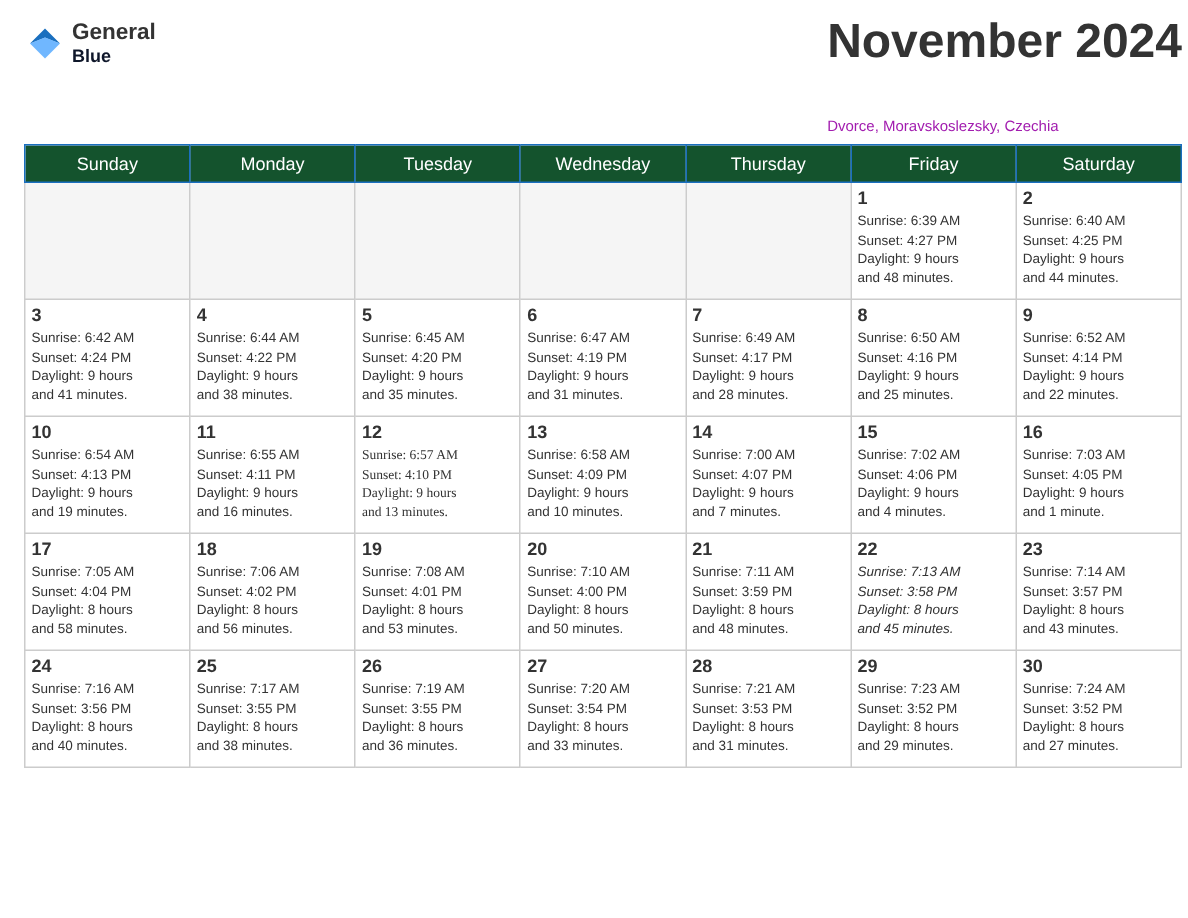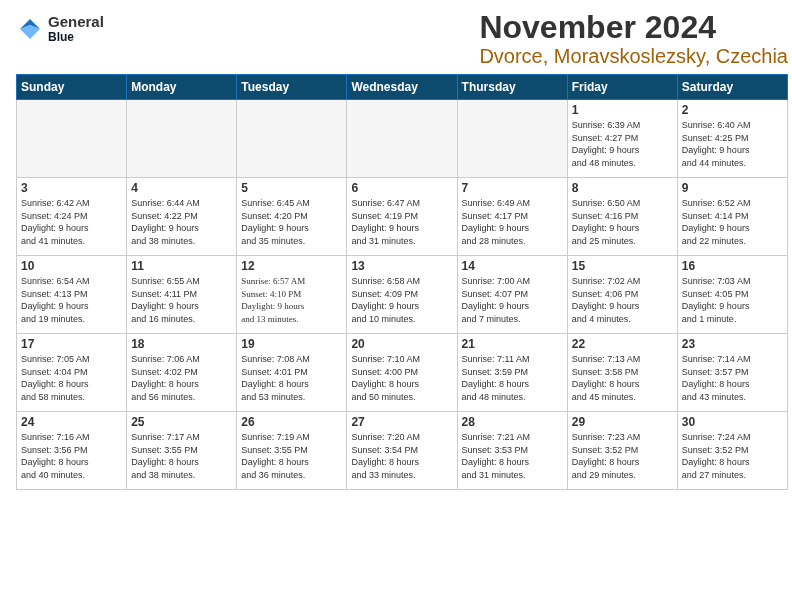--- a/index.html
+++ b/index.html
@@ -33,35 +33,36 @@
     .title-block {
       text-align: left;
     }
     .month-title {
       font-size: 32px;
       font-weight: bold;
       color: #333;
       line-height: 1.1;
     }
     .subtitle {
-      font-size: 20px;
-      color: #a16207;
+      font-size: 10px;
+      color: #a21caf;
+      margin-top: 34px;
     }
     table {
       width: 100%;
       border-collapse: collapse;
       table-layout: fixed;
     }
     th {
-      background-color: #0c4a6e;
+      background-color: #14532d;
       color: #fff;
       font-size: 12px;
-      font-weight: bold;
+      font-weight: normal;
       padding: 5px 4px;
-      text-align: left;
+      text-align: center;
       border: 1px solid #1a6fbf;
     }
     td {
       border: 1px solid #ccc;
       vertical-align: top;
       padding: 3px 4px;
       font-size: 9.5px;
       color: #333;
       height: 78px;
       background: #fff;
@@ -269,21 +270,21 @@
           </td>
           <td>
             <span class="day-num">21</span>
             <div class="day-info" style="white-space: pre-line;">Sunrise: 7:11 AM
 Sunset: 3:59 PM
 Daylight: 8 hours
 and 48 minutes.</div>
           </td>
           <td>
             <span class="day-num">22</span>
-            <div class="day-info" style="white-space: pre-line;">Sunrise: 7:13 AM
+            <div class="day-info" style="white-space: pre-line; font-style: italic;">Sunrise: 7:13 AM
 Sunset: 3:58 PM
 Daylight: 8 hours
 and 45 minutes.</div>
           </td>
           <td>
             <span class="day-num">23</span>
             <div class="day-info" style="white-space: pre-line;">Sunrise: 7:14 AM
 Sunset: 3:57 PM
 Daylight: 8 hours
 and 43 minutes.</div>

